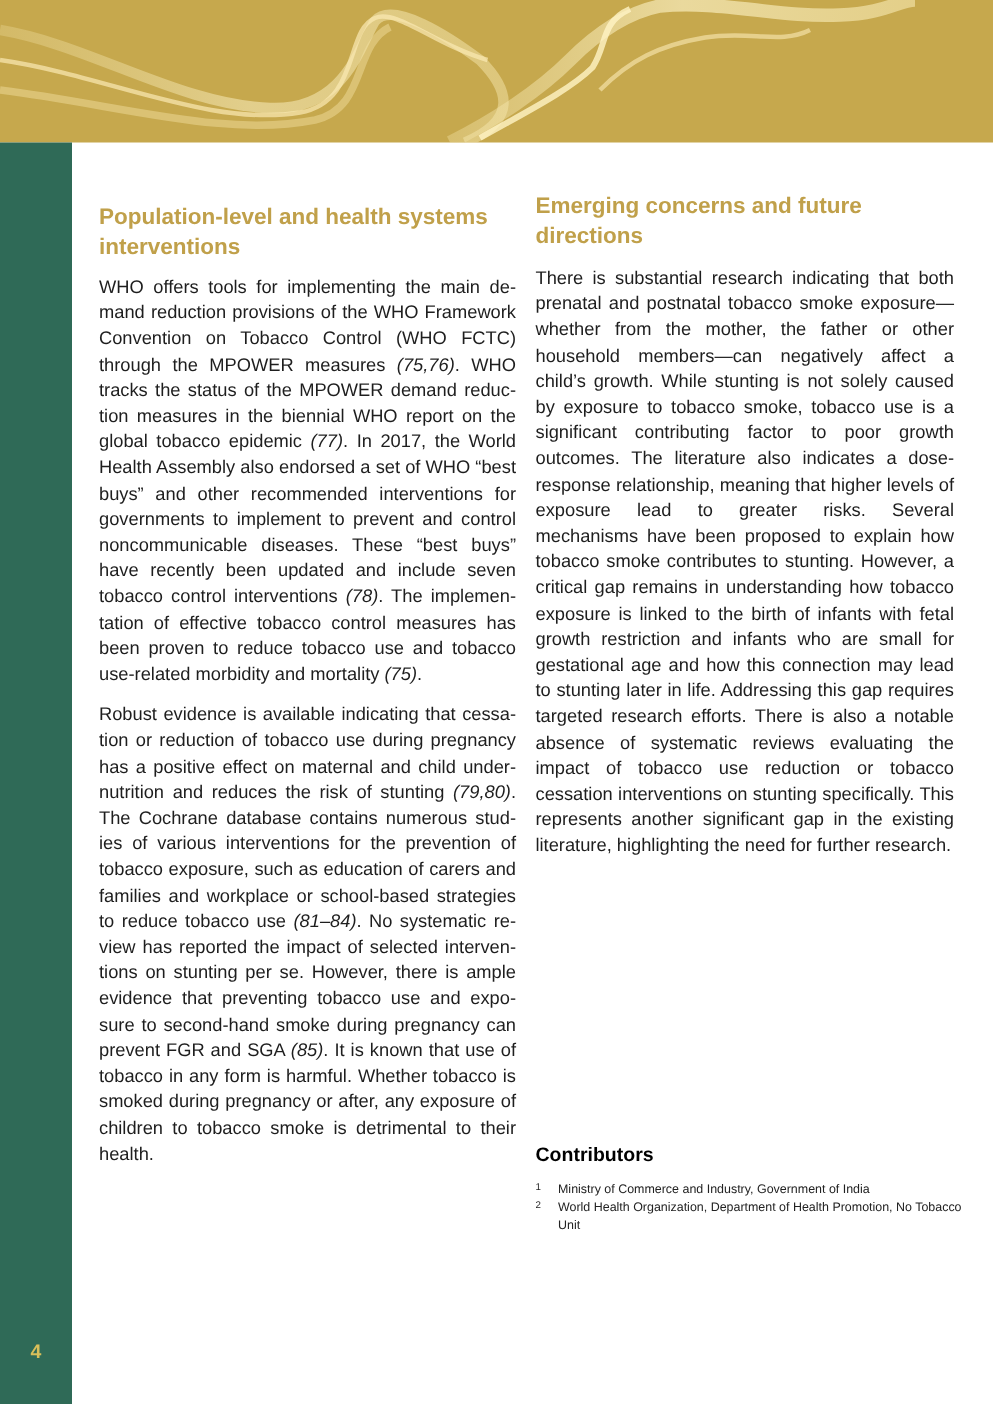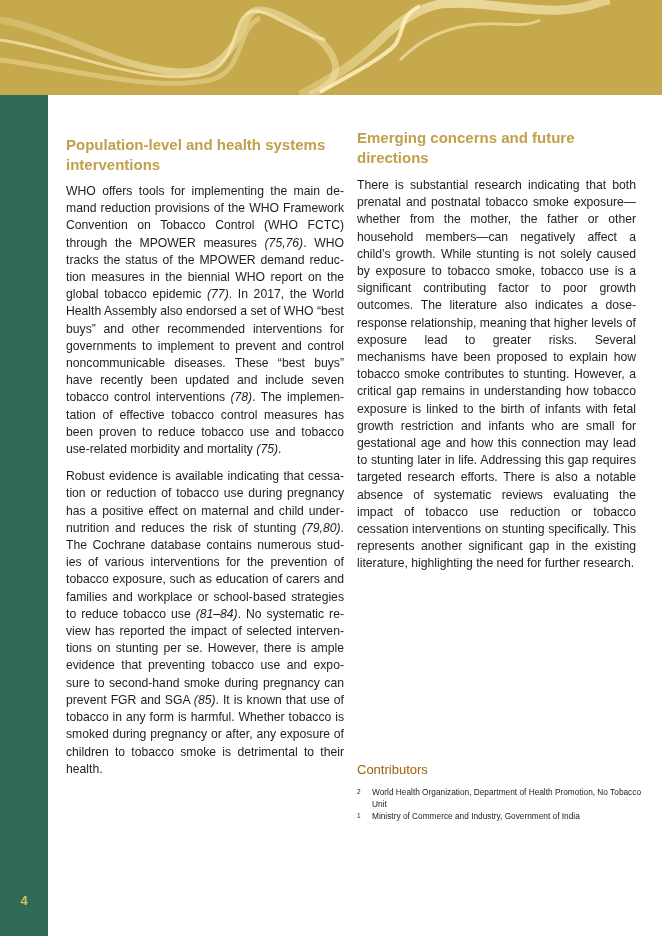--- a/index.html
+++ b/index.html
@@ -38,21 +38,21 @@
       font-size: 15px; line-height: 20px; color: #c0a04a;
       text-align: left;
     }
     .col-right h2.section-heading { margin-top: 3px; margin-bottom: 9px; }
     .col-left h2.section-heading { margin-top: 10px; }
     em.cite { }
     .contributors {
       position: absolute; left: 357px; top: 762px; width: 285px;
     }
     .contributors h3 {
-      margin: 0 0 9px 0; font-size: 13px; font-weight: normal; color: #a16207;
+      margin: 0 0 9px 0; font-size: 13px; font-weight: bold; color: #000000;
     }
     .authors { font-size: 12.2px; line-height: 16px; margin-bottom: 2px; white-space: nowrap; }
     .authors sup { font-size: 7.5px; vertical-align: 5px; }
     .aff { display: flex; font-size: 8.3px; line-height: 12.2px; color: #222; }
     .aff .num { width: 15px; flex: none; font-size: 6.5px; vertical-align: top; }
     .aff .txt { flex: 1; }
   </style>
 </head>
 <body>
 
@@ -84,20 +84,20 @@
 </div>
 
 <div class="col col-right">
   <h2 class="section-heading">Emerging concerns and future directions</h2>
   <p>There is substantial research indicating that both prenatal and postnatal tobacco smoke exposure—whether from the mother, the father or other household members—can negatively affect a child’s growth. While stunting is not solely caused by expo­sure to tobacco smoke, tobacco use is a significant contributing factor to poor growth outcomes. The literature also indicates a dose-response relation­ship, meaning that higher levels of exposure lead to greater risks. Several mechanisms have been proposed to explain how tobacco smoke contrib­utes to stunting. However, a critical gap remains in understanding how tobacco exposure is linked to the birth of infants with fetal growth restriction and infants who are small for gestational age and how this connection may lead to stunting later in life. Addressing this gap requires targeted research ef­forts. There is also a notable absence of systematic reviews evaluating the impact of tobacco use reduc­tion or tobacco cessation interventions on stunting specifically. This represents another significant gap in the existing literature, highlighting the need for further research.</p>
 </div>
 
 <div class="contributors">
   <h3>Contributors</h3>
   <div class="aff">
+    <span class="num">1</span>
+    <span class="txt">Ministry of Commerce and Industry, Government of India</span>
+  </div>
+  <div class="aff">
     <span class="num">2</span>
     <span class="txt">World Health Organization, Department of Health Promotion, No Tobacco Unit</span>
-  </div>
-  <div class="aff">
-    <span class="num">1</span>
-    <span class="txt">Ministry of Commerce and Industry, Government of India</span>
   </div>
 </div>
 
 </body></html>

